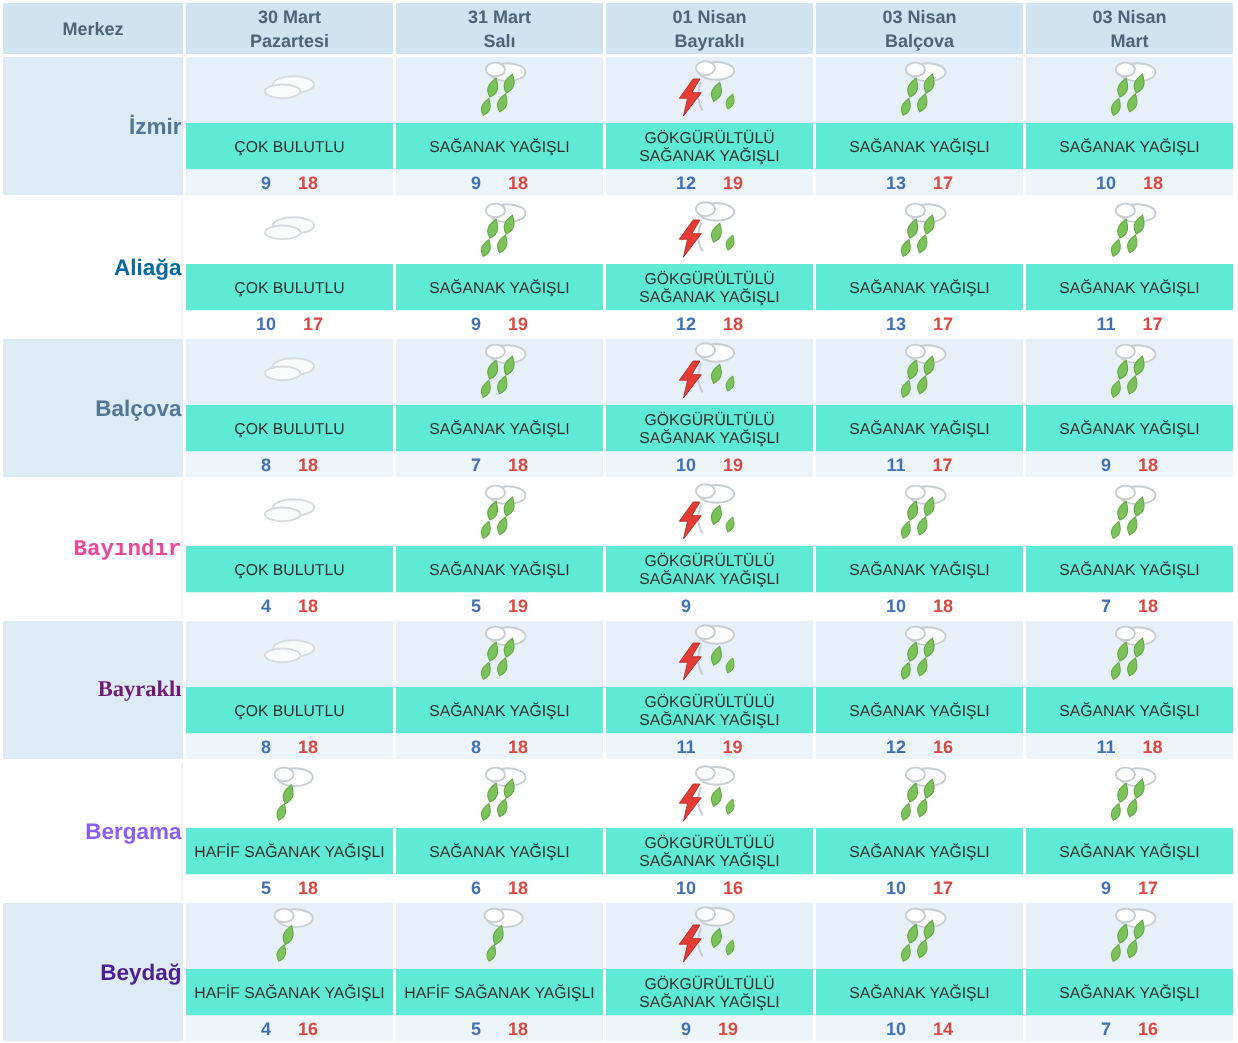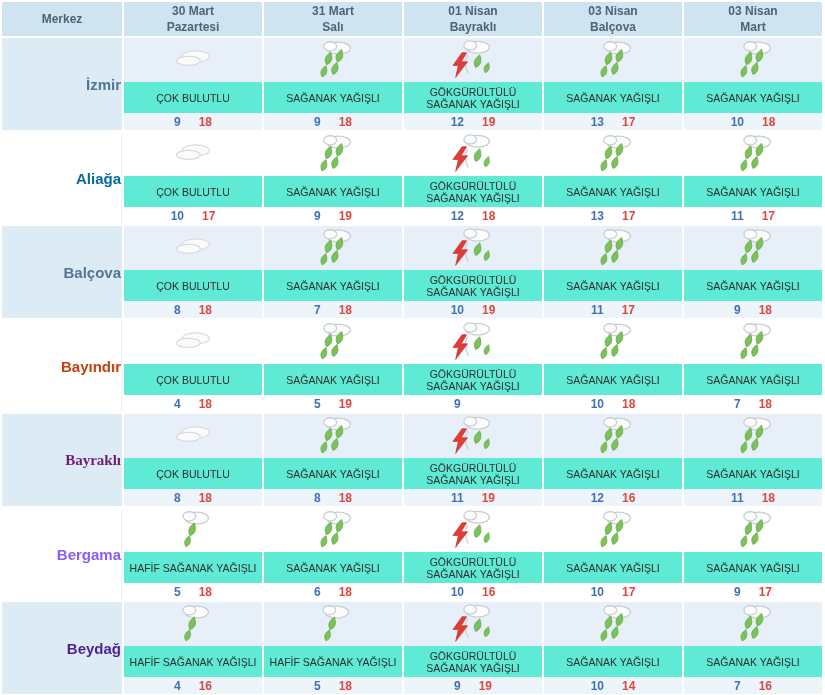--- a/index.html
+++ b/index.html
@@ -323,21 +323,21 @@
             </div>
             <div class="desc-band">SAĞANAK YAĞIŞLI</div>
             <div class="temp-band">
               <span class="t-min" style="color: rgb(63, 114, 181);">9</span>
               <span class="t-max" style="color: rgb(220, 72, 65);">18</span>
             </div>
           </div>
         </td>
       </tr>
       <tr class="plain">
-        <th class="city" style="color: #c2410c;">Bayındır</th>
+        <th class="city" style="color: #ec4899; font-family: Liberation Mono, monospace;">Bayındır</th>
         <td>
           <div class="cell">
             <div class="icon-band">
               <svg viewBox="0 0 56 46" class="wicon">
                 <use href="#sym-cloudy"></use>
               </svg>
             </div>
             <div class="desc-band">ÇOK BULUTLU</div>
             <div class="temp-band">
               <span class="t-min" style="color: rgb(63, 114, 181);">4</span>

